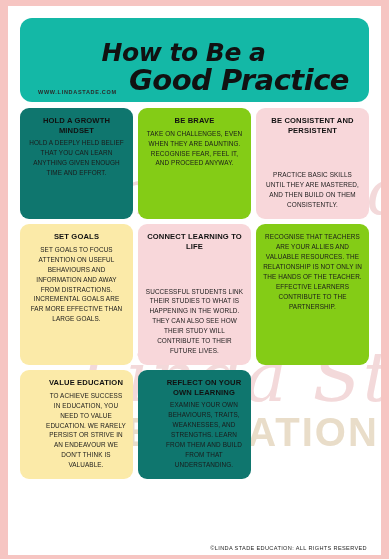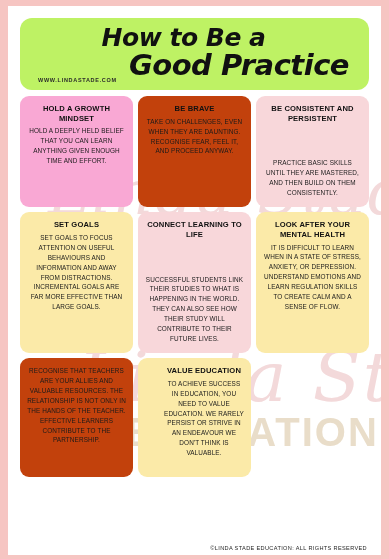--- a/index.html
+++ b/index.html
@@ -56,24 +56,24 @@
     color: #e9ddc9;
     font-family: "Liberation Sans", sans-serif;
     white-space: nowrap;
   }
 
   
   .header-box {
     position: relative;
     z-index: 3;
     margin: 12px 12px 0 12px;
-    background: #bef264;
+    background: #14b8a6;
     border-radius: 12px;
-    height: 72px;
-    padding: 7px 14px 6px 14px;
+    height: 84px;
+    padding: 22px 14px 6px 14px;
   }
   .title-line1 {
     font-family: "DejaVu Sans", sans-serif;
     font-style: italic;
     font-weight: 700;
     font-size: 25px;
     color: #111111;
     text-align: center;
     letter-spacing: -0.5px;
     line-height: 1.05;
@@ -119,22 +119,22 @@
     min-height: 86px;
     display: flex;
     flex-direction: column;
     align-items: center;
   }
   .card.r1 { min-height: 86px; }
   .card.r2 { min-height: 97px; }
   .card.r3 { min-height: 119px; }
   .card.r4 { min-height: 104px; padding-left: 26px; }
 
-  .c-blue-light { background: #f9a8d4; }
-  .c-blue       { background: #c2410c; }
+  .c-blue-light { background: #0f766e; }
+  .c-blue       { background: #84cc16; }
   .c-pink       { background: #f8d7da; gap: 32px; }
   .c-yellow     { background: #fbeaa8; align-items: center; }
 
   .card-title {
     font-family: "Liberation Sans", sans-serif;
     font-weight: 700;
     font-size: 7.6px;
     letter-spacing: 0.15px;
     color: #111111;
     text-align: center;
@@ -198,29 +198,29 @@
           <div class="card-body">Practice basic skills until they are mastered, and then build on them consistently.</div>
         </div>
         <div class="card r2 c-yellow">
           <div class="card-title">Set goals</div>
           <div class="card-body">Set goals to focus attention on useful behaviours and information and away from distractions. Incremental goals are far more effective than large goals.</div>
         </div>
         <div class="card r3 c-pink">
           <div class="card-title">Connect learning to life</div>
           <div class="card-body">Successful students link their studies to what is happening in the world. They can also see how their study will contribute to their future lives.</div>
         </div>
-        <div class="card r3 c-yellow">
-          <div class="card-title">Look after your mental health</div>
-          <div class="card-body">It is difficult to learn when in a state of stress, anxiety, or depression. Understand emotions and learn regulation skills to create calm and a sense of flow.</div>
-        </div>
         <div class="card r3 c-blue">
           <div class="card-body">Recognise that teachers are your allies and valuable resources. The relationship is not only in the hands of the teacher. Effective learners contribute to the partnership.</div>
         </div>
         <div class="card r4 c-yellow">
           <div class="card-title">Value education</div>
           <div class="card-body">To achieve success in education, you need to value education. We rarely persist or strive in an endeavour we don't think is valuable.</div>
         </div>
+        <div class="card r4 c-blue-light">
+          <div class="card-title">Reflect on your own learning</div>
+          <div class="card-body">Examine your own behaviours, traits, weaknesses, and strengths. Learn from them and build from that understanding.</div>
+        </div>
       </div>
 
     <div class="footer">©Linda Stade Education: All rights reserved</div>
 
   </div>
 </div>
 
 </body></html>

